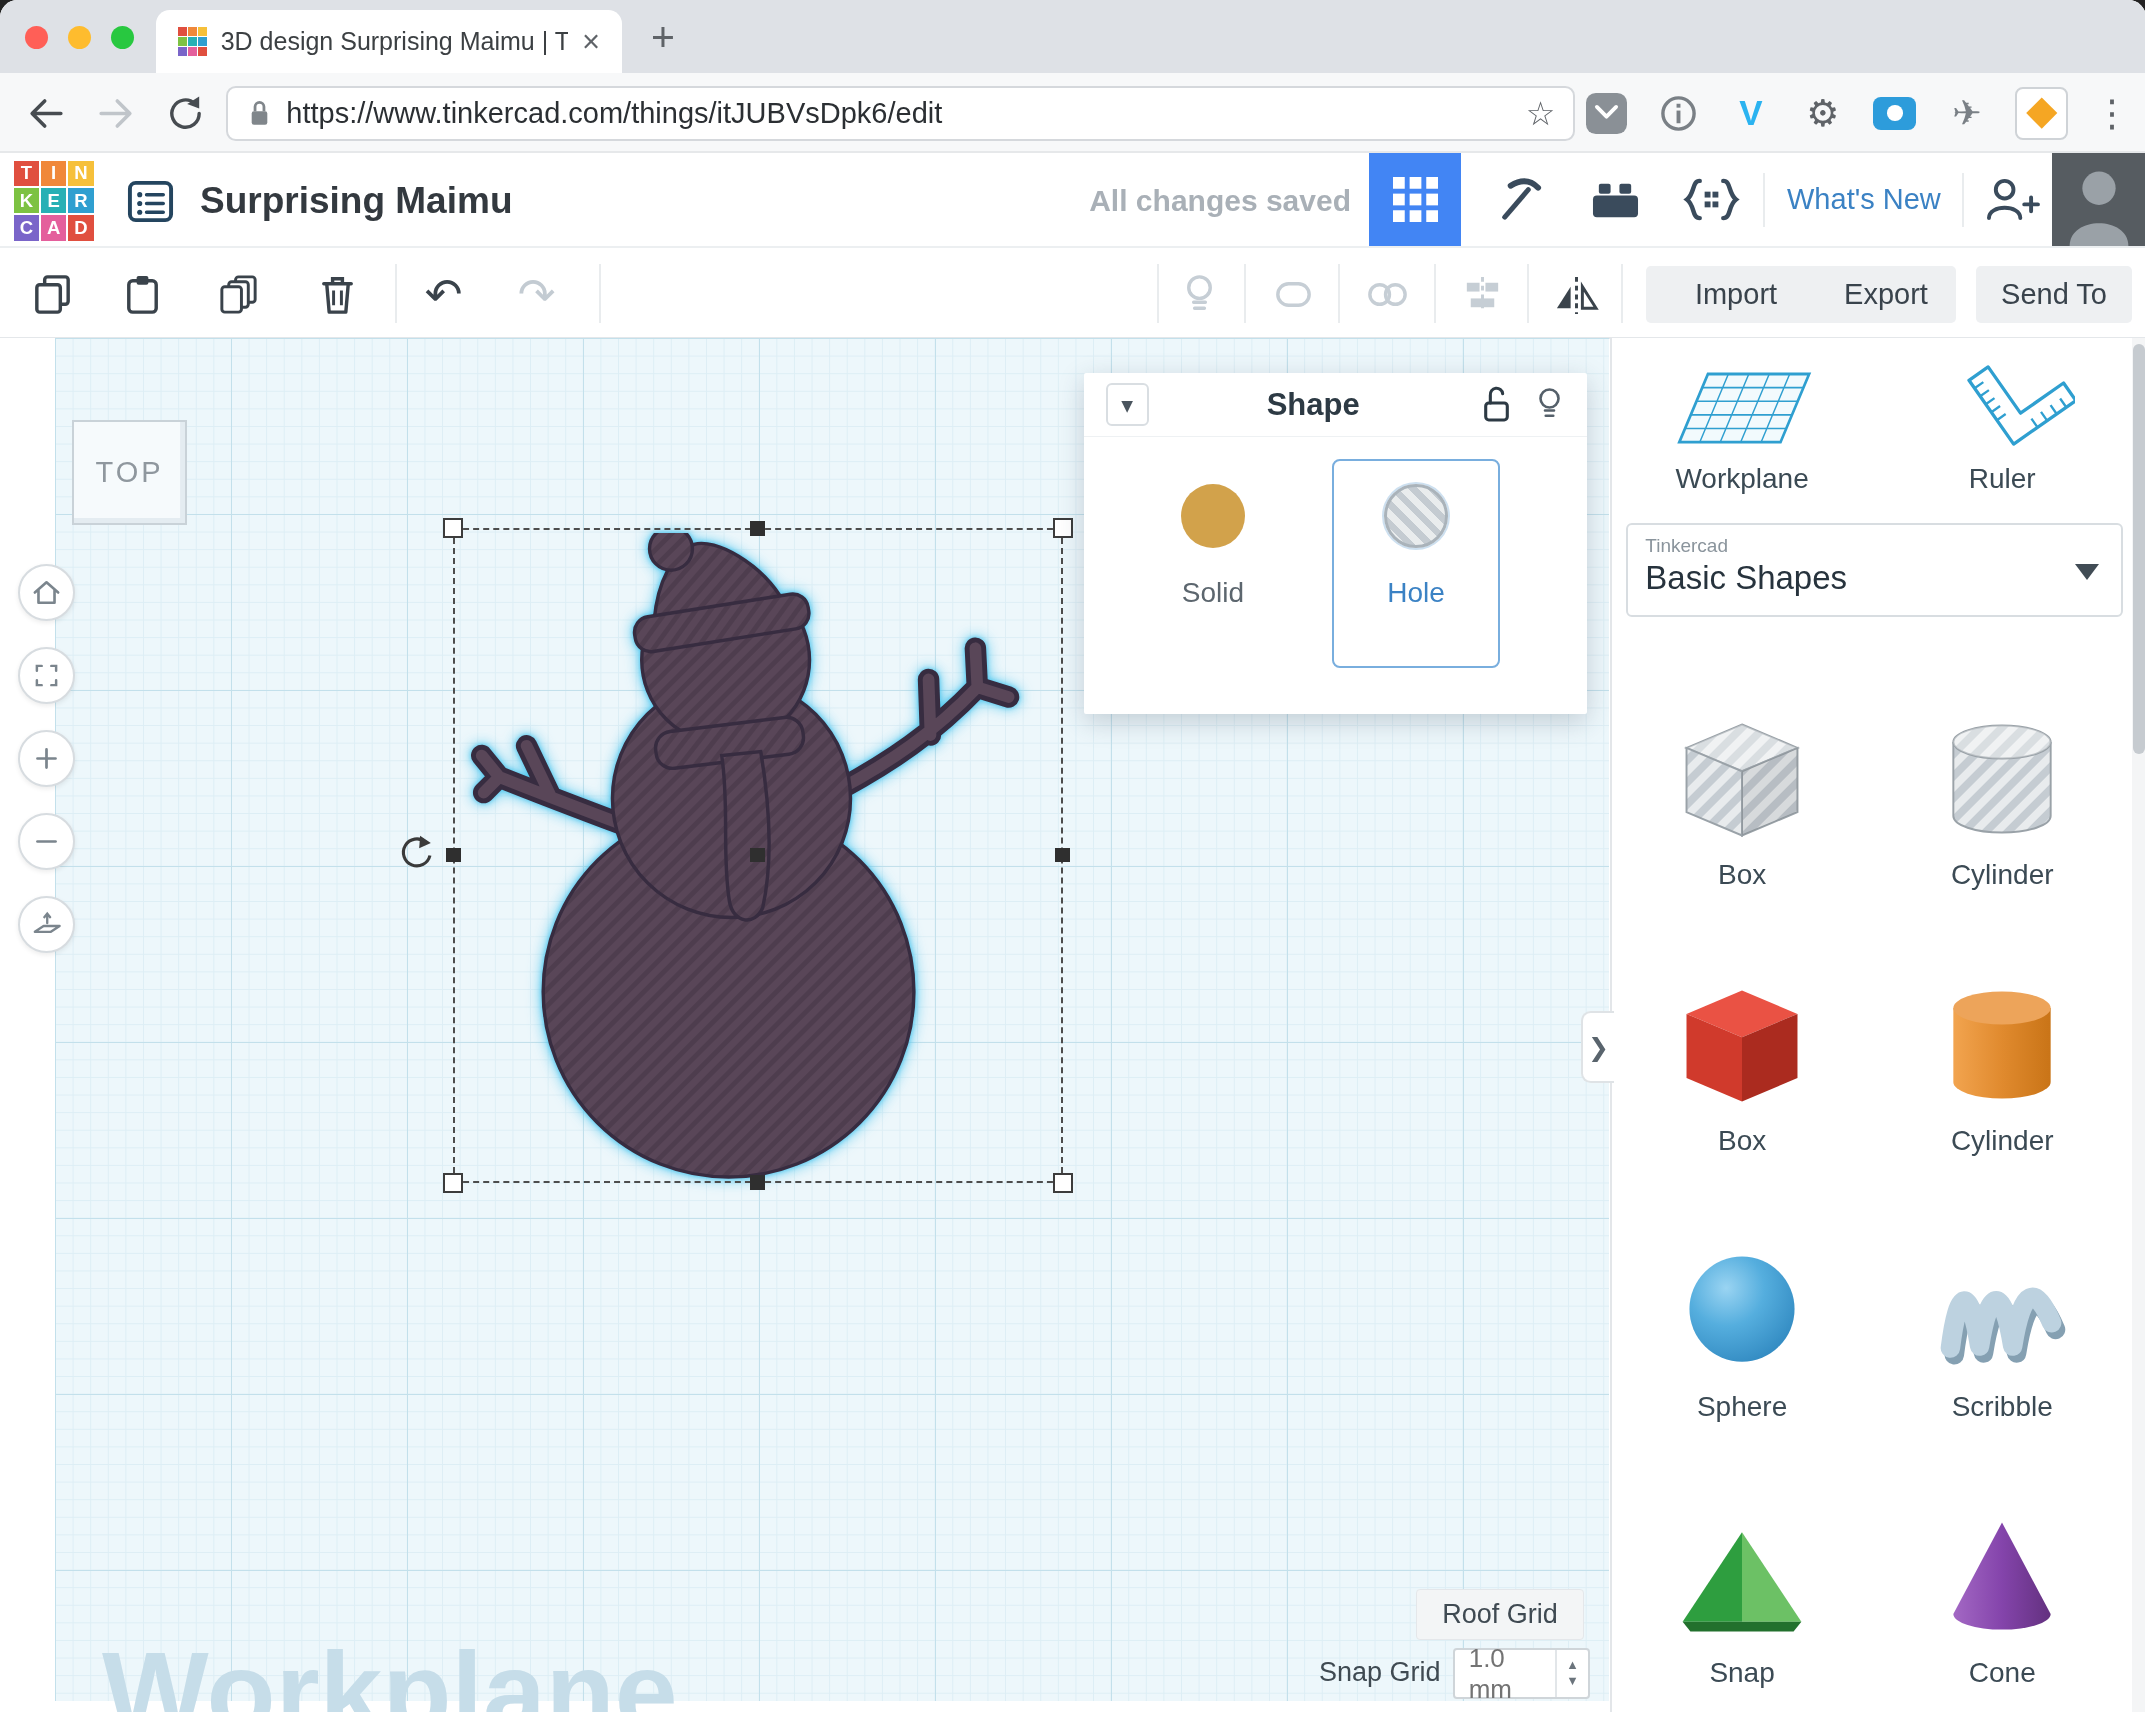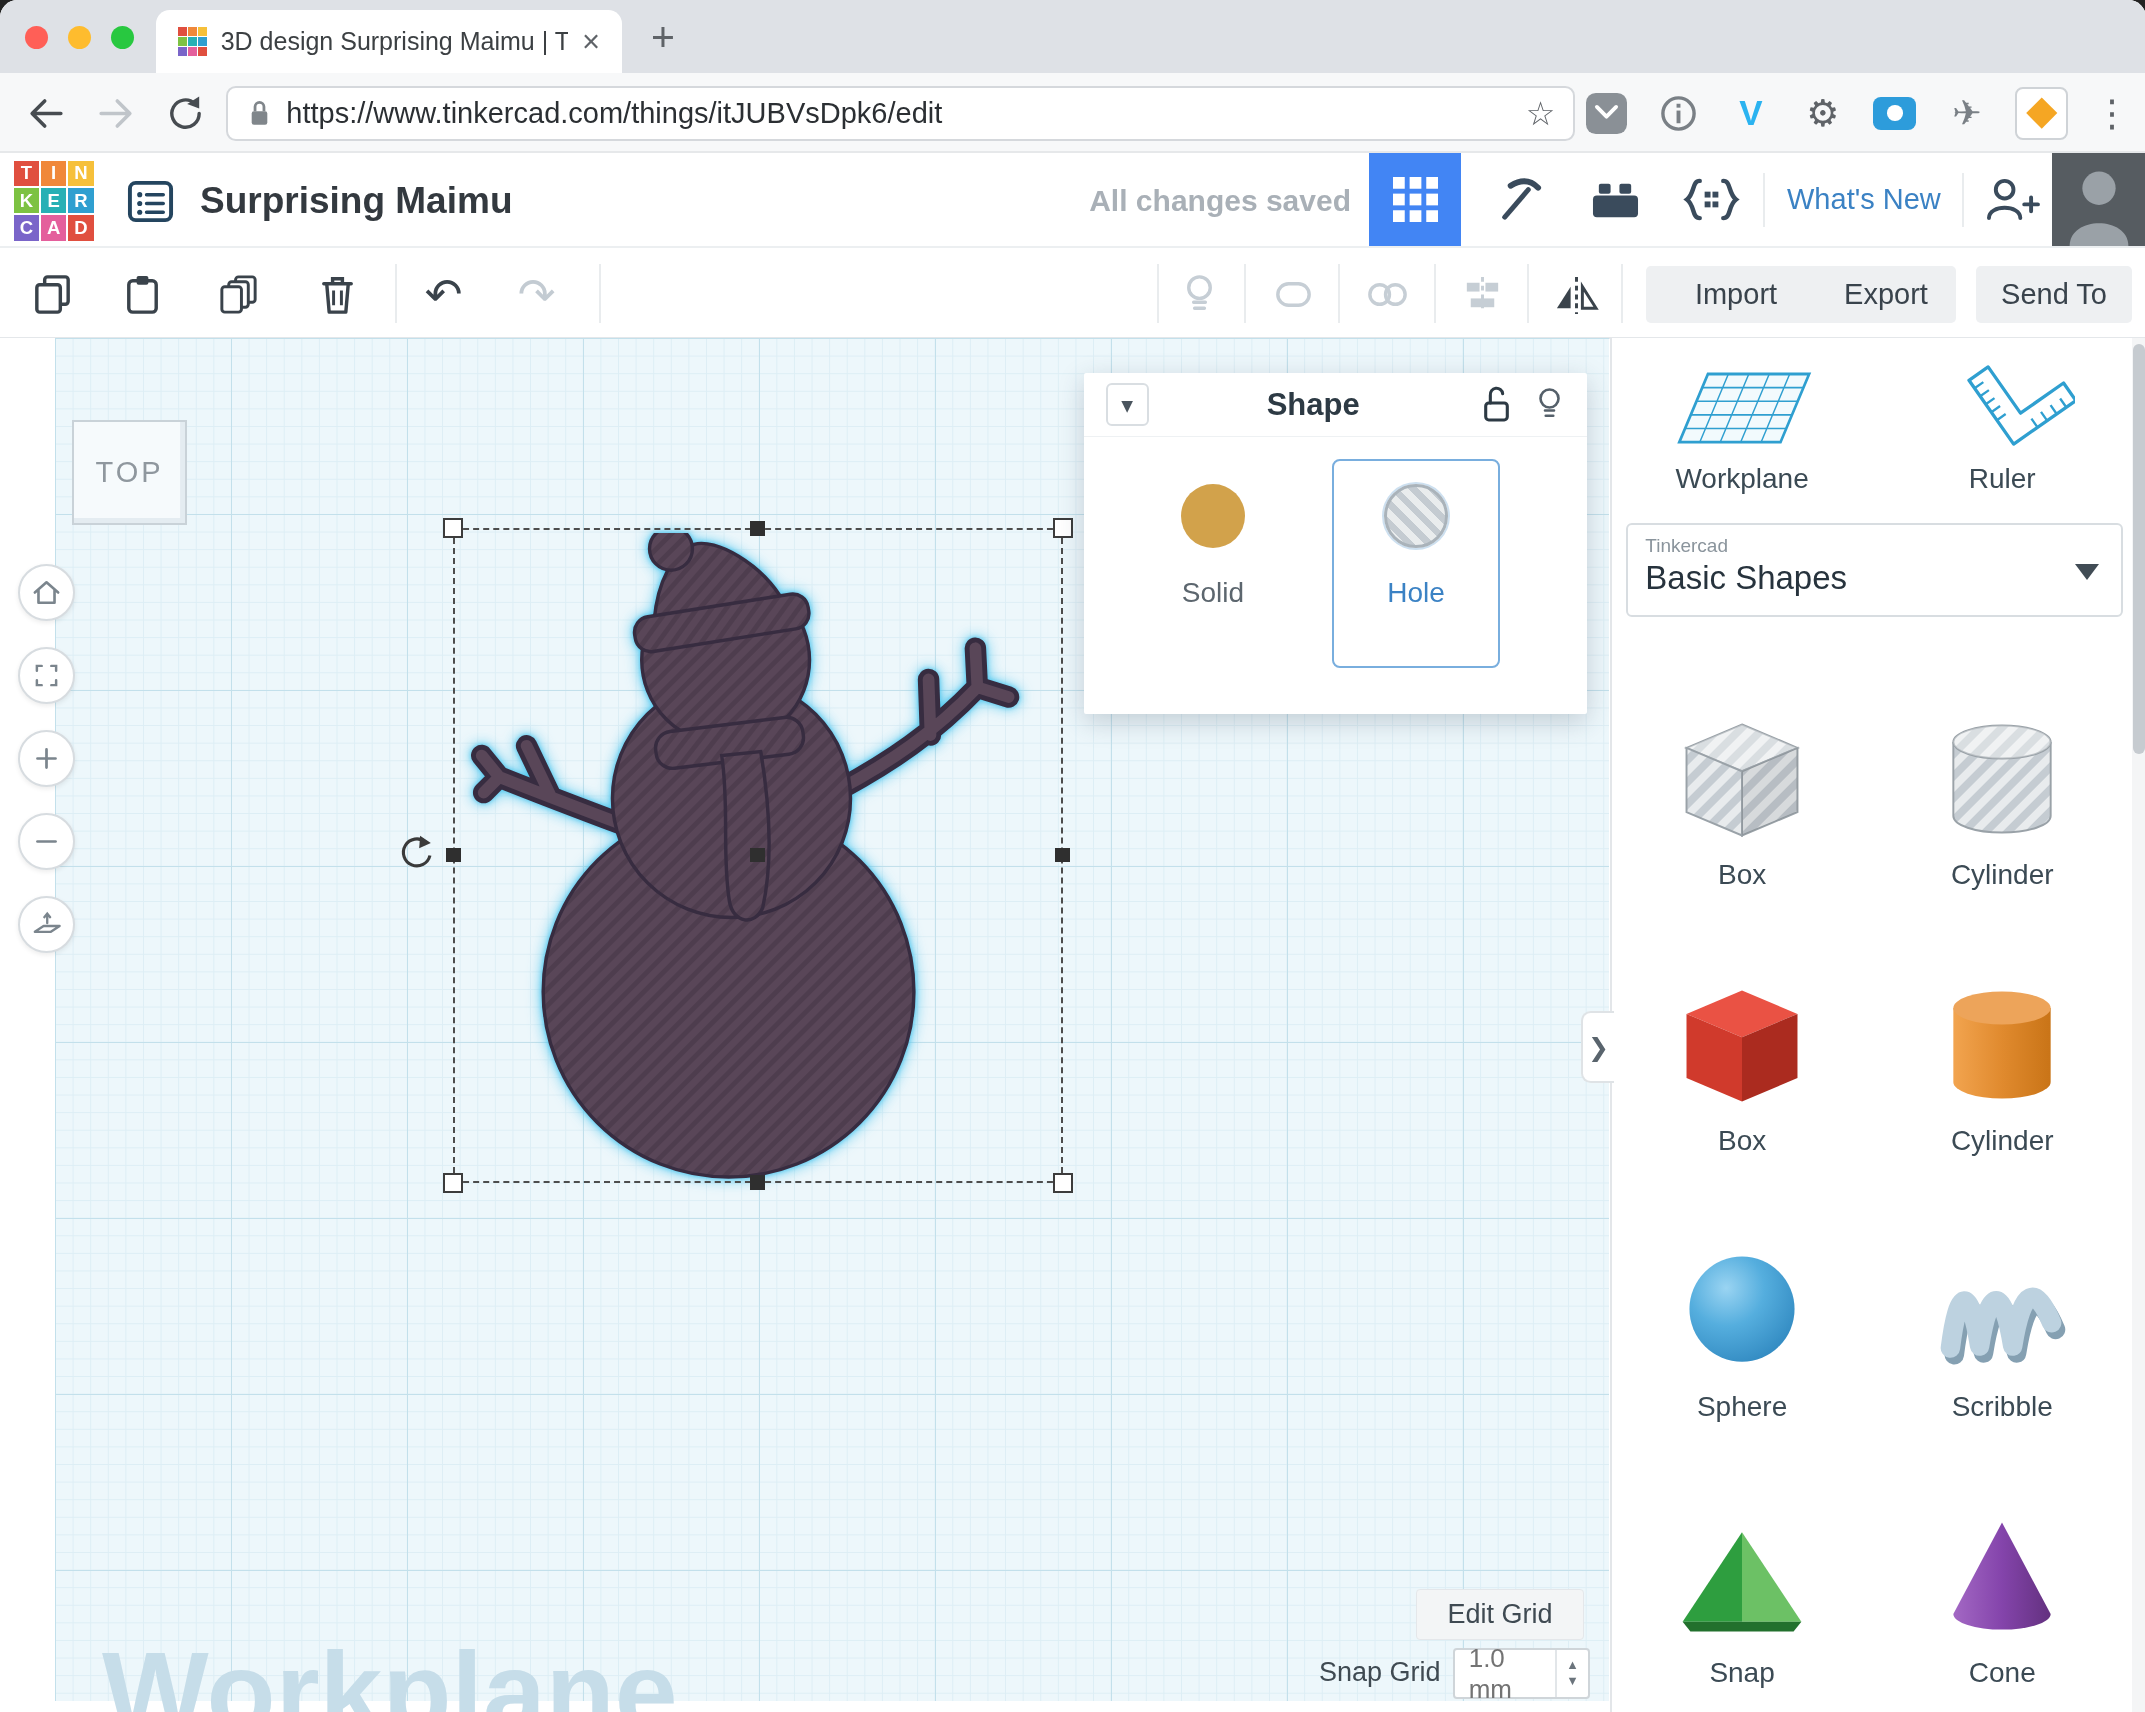--- a/index.html
+++ b/index.html
@@ -488,21 +488,21 @@
           </div>
           <div class="opt selected">
             <span class="opt-circle c-hole"></span>
             <span class="opt-label">Hole</span>
           </div>
         </div>
       </div>
 
       <div class="watermark">Workplane</div>
       <div class="editgrid">
-          <span>Edit Grid</span>
+          <span>Roof Grid</span>
         </div>
       <span class="snaplabel">Snap Grid</span>
       <div class="snapbox">
         <span class="snapval">1.0 mm</span>
         <span class="spin">
           <span>▲</span>
           <span>▼</span>
         </span>
       </div>
     </div>

